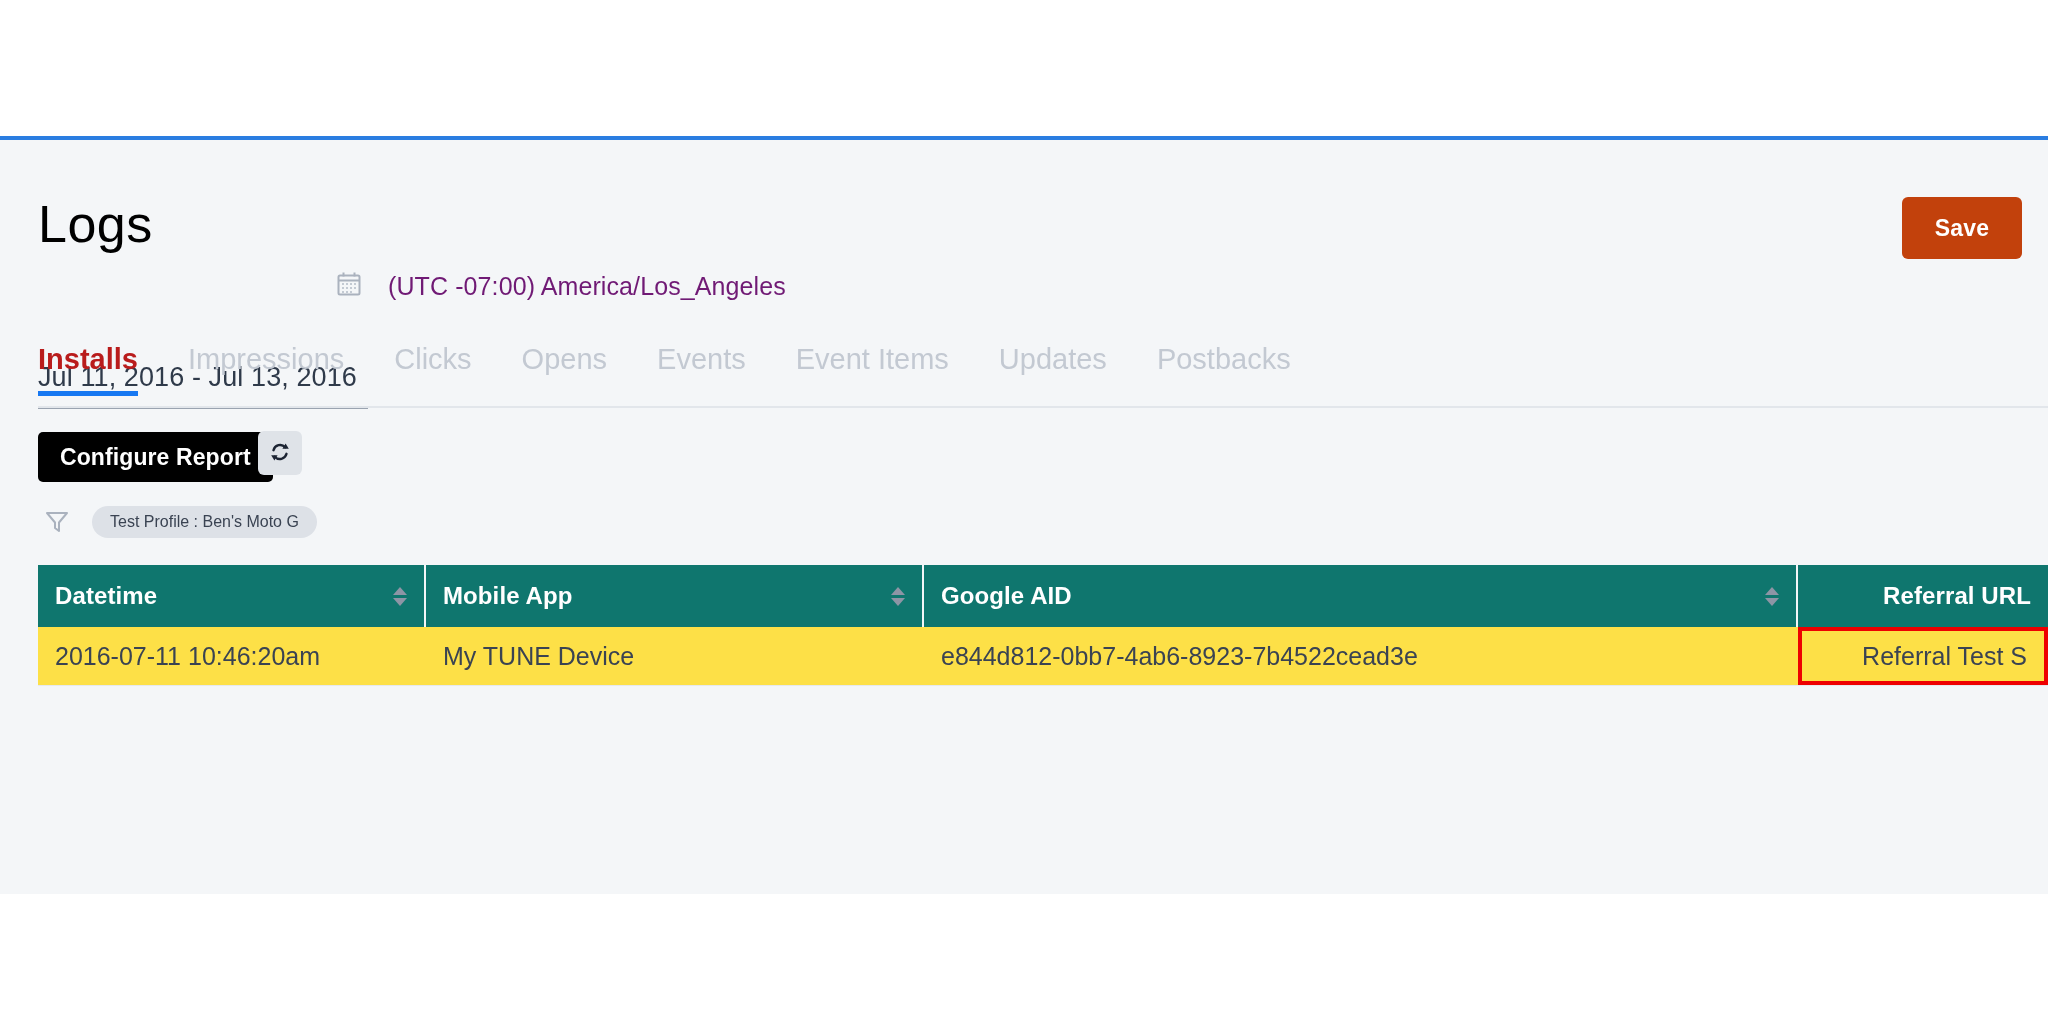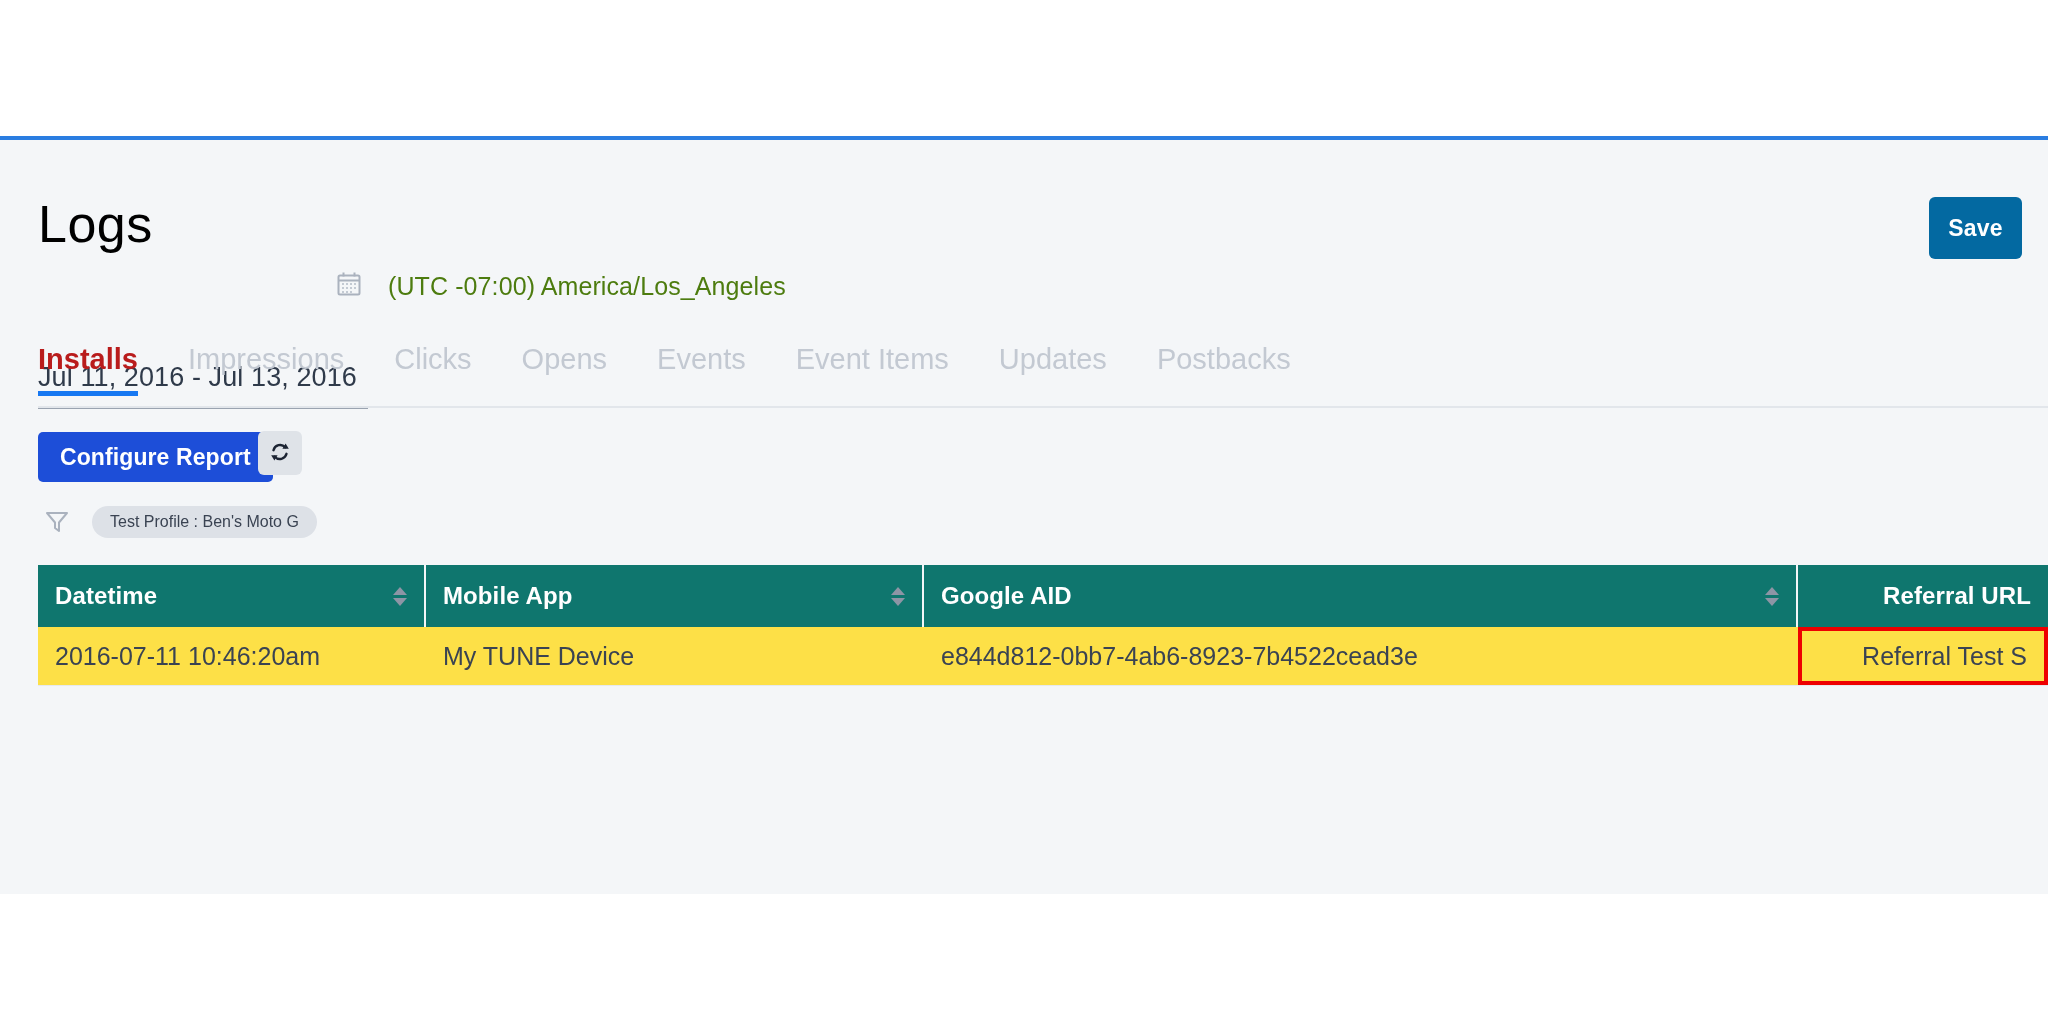--- a/index.html
+++ b/index.html
@@ -71,23 +71,23 @@
     letter-spacing: 0.5px;
     color: #000000;
     line-height: 1;
     white-space: nowrap;
   }
 
   .save-button {
     position: absolute;
     right: 26px;
     top: 57px;
-    width: 93px;
+    width: 120px;
     height: 62px;
-    background: #0369a1;
+    background: #c2410c;
     border: none;
     border-radius: 6px;
     color: #ffffff;
     font-family: "Liberation Sans", sans-serif;
     font-size: 23px;
     font-weight: bold;
     letter-spacing: 0.2px;
     cursor: pointer;
     display: flex;
     align-items: center;
@@ -119,21 +119,21 @@
     top: 131px;
     width: 26px;
     height: 26px;
     cursor: pointer;
   }
   .tz-text {
     position: absolute;
     left: 388px;
     top: 132px;
     font-size: 25px;
-    color: #4d7c0f;
+    color: #701a75;
     white-space: nowrap;
     letter-spacing: 0.1px;
   }
 
   
   .tabs {
     position: absolute;
     left: 38px;
     top: 205px;
     height: 64px;
@@ -171,21 +171,21 @@
     background: #e2e6eb;
   }
 
   
   .configure-button {
     position: absolute;
     left: 38px;
     top: 292px;
     height: 50px;
     padding: 0 22px;
-    background: #1d4ed8;
+    background: #000000;
     border: none;
     border-radius: 5px;
     color: #ffffff;
     font-family: "Liberation Sans", sans-serif;
     font-size: 23px;
     font-weight: bold;
     letter-spacing: 0.1px;
     cursor: pointer;
     display: flex;
     align-items: center;

